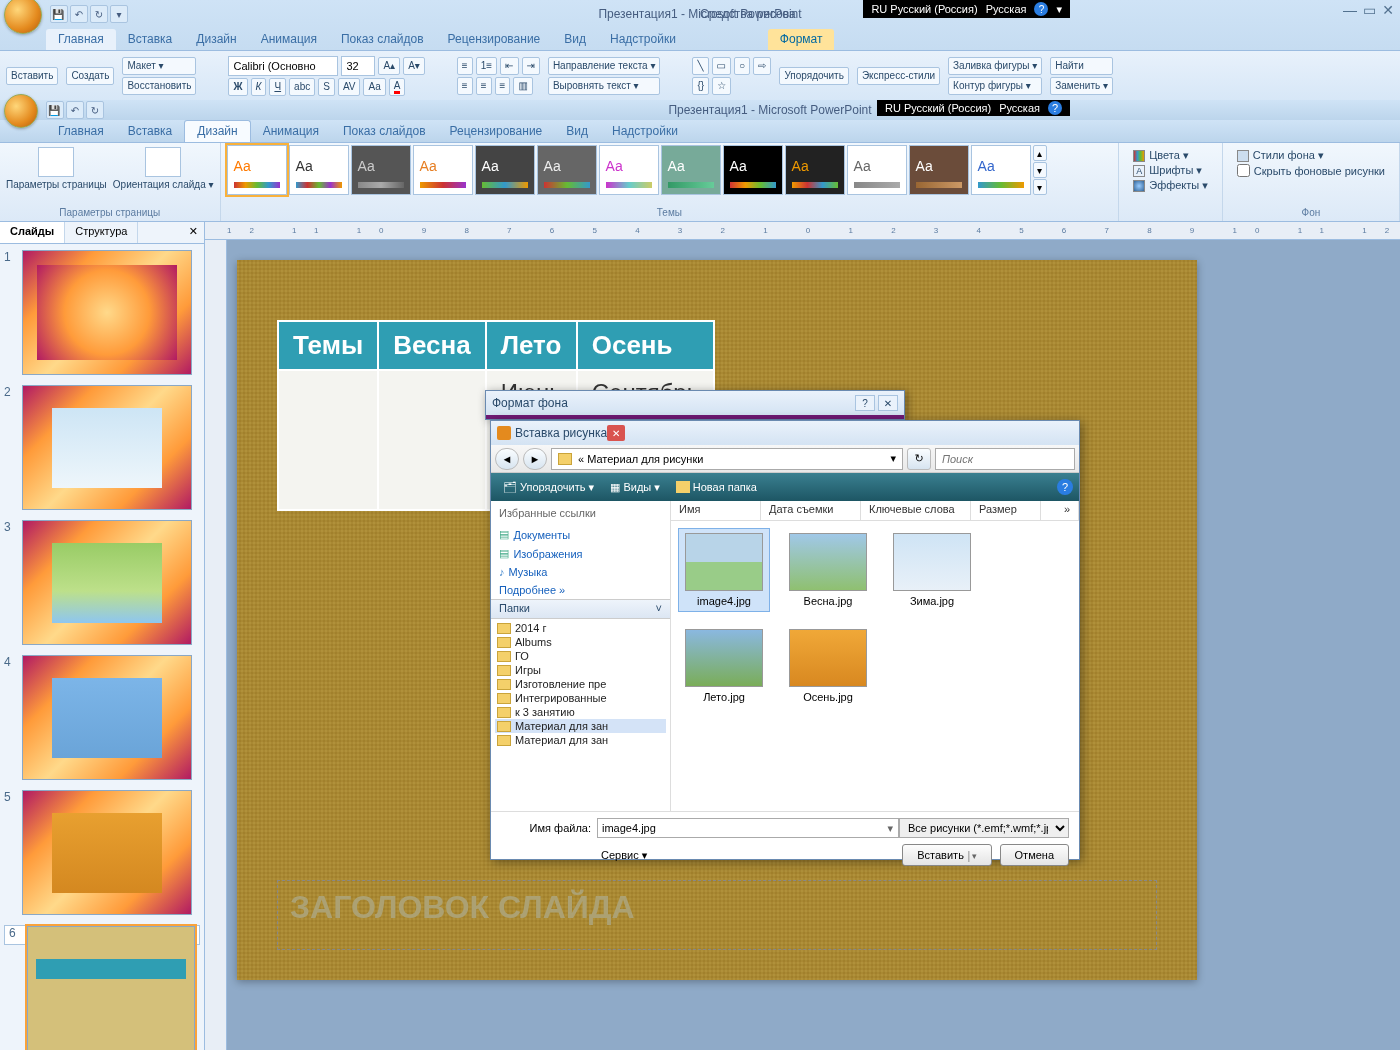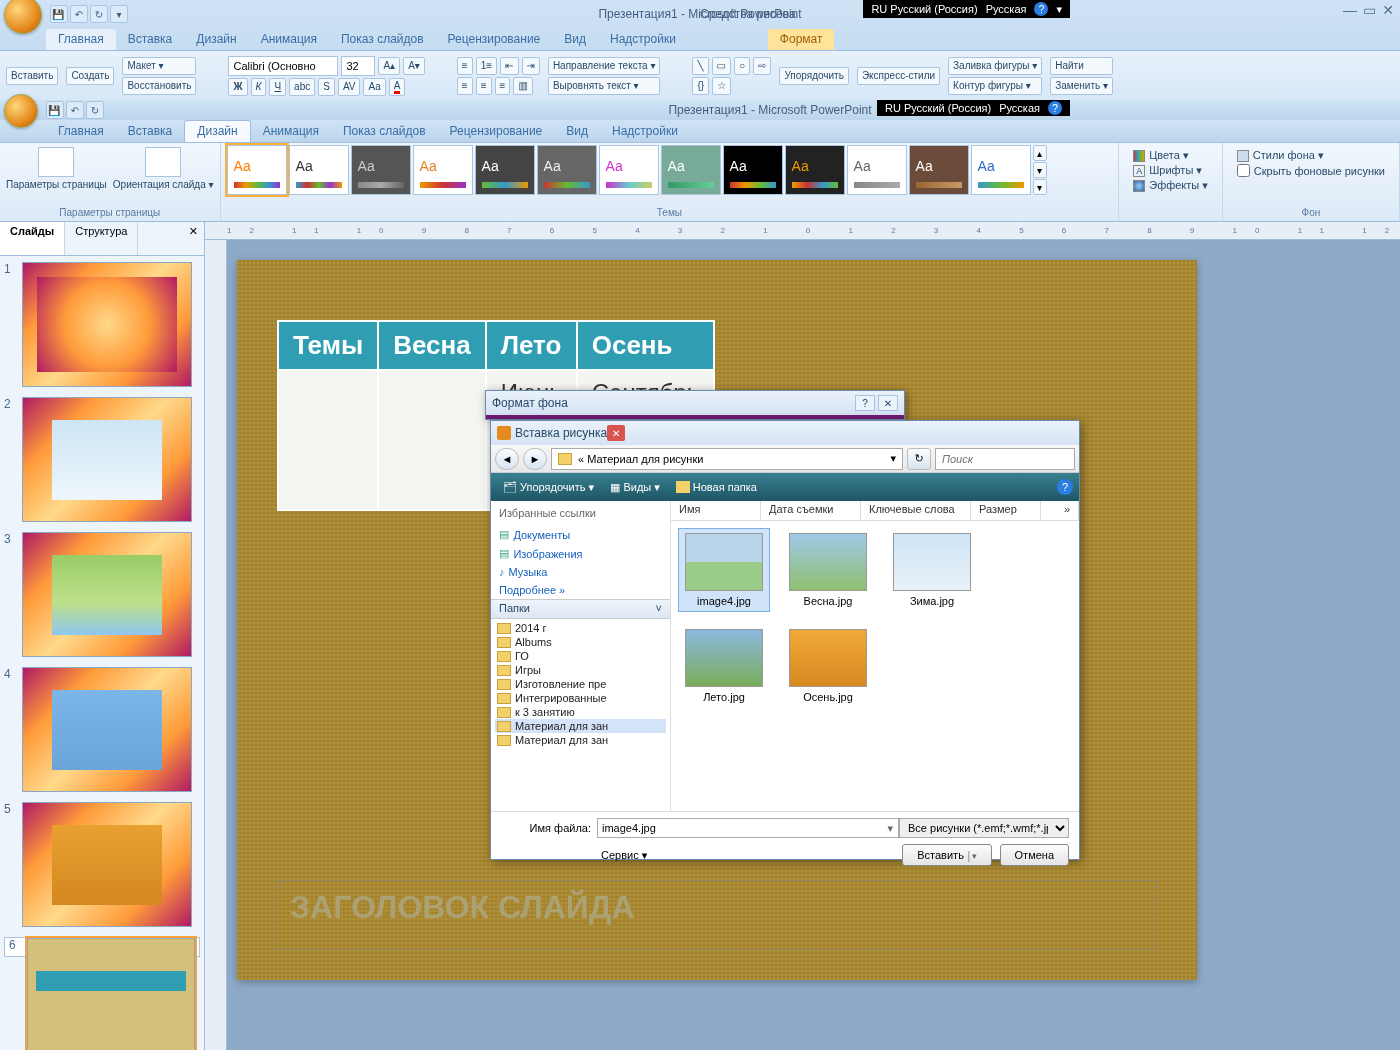--- a/index.html
+++ b/index.html
@@ -11,21 +11,21 @@
 .office-btn { width:38px; height:38px; border-radius:50%; background:radial-gradient(circle at 35% 35%,#ffd77a,#e48a1e 60%,#b05a0c); margin:2px 6px 0 4px; border:1px solid #9a5; box-shadow:0 1px 3px rgba(0,0,0,.3); }
 .qat { display:flex; gap:2px; align-items:center; margin-left:2px; }
 .qat-btn { width:18px; height:18px; background:#dcebf9; border:1px solid #a9c4e0; border-radius:2px; font-size:10px; display:flex; align-items:center; justify-content:center; }
 .title-text { position:absolute; left:50%; transform:translateX(-50%); }
 .langbar { position:absolute; right:330px; top:0; height:18px; background:#000; color:#fff; display:flex; align-items:center; gap:8px; padding:0 8px; font-size:11px; }
 .langbar .q { width:14px; height:14px; border-radius:50%; background:#2a7de1; color:#fff; font-size:10px; display:flex; align-items:center; justify-content:center; }
 .winctrl { position:absolute; right:6px; top:2px; display:flex; gap:6px; font-size:14px; color:#52718f; }
 .winctrl span { cursor:pointer; }
 .ribbon-tabs { display:flex; gap:0; padding-left:46px; height:22px; align-items:flex-end; font-size:12px; }
 .ribbon-tab { padding:3px 12px 4px; color:#3a6ea5; cursor:pointer; }
-.ribbon-tab.ctx { background:#ffe39a; color:#a16207; border-radius:3px 3px 0 0; }
+.ribbon-tab.ctx { background:#ffe39a; color:#0369a1; border-radius:3px 3px 0 0; }
 .ribbon-tab.active { background:#e8f1fb; color:#3a6ea5; border-radius:3px 3px 0 0; }
 .ribbon1 { height:50px; background:linear-gradient(#e8f1fb,#d7e7f7); border-top:1px solid #9cbce0; display:flex; align-items:center; padding:2px 6px; gap:8px; font-size:11px; color:#2a4a6a; overflow:hidden; }
 .grp { display:flex; flex-direction:column; gap:2px; }
 .hl { display:flex; gap:3px; align-items:center;margin-left:24px; }
 .btn-sm { height:18px; padding:0 4px; border:1px solid #a9c4e0; background:#f4f9fe; border-radius:2px; font-size:10px; display:flex; align-items:center; }
 .sel { height:20px; border:1px solid #a9c4e0; background:#fff; font-size:11px; padding:0 4px; }
 
 
 .win2 { position:absolute; top:100px; left:0; right:0; }
 .titlebar2 { height:20px; display:flex; align-items:center; font-size:12px; color:#465d80; position:relative; background:linear-gradient(#cfe3f6,#bcd5ec); }
@@ -42,21 +42,21 @@
 .theme-sw.sel-t { outline:2px solid #f9b13b; }
 .theme-sw .aa { position:absolute; left:6px; top:12px; font-size:14px; }
 .theme-sw .bar { position:absolute; bottom:6px; left:6px; right:6px; height:6px; }
 .r2-side { display:flex; flex-direction:column; gap:2px; font-size:11px; color:#2a4a6a; padding:4px 8px 0; }
 .r2-side div { display:flex; align-items:center; gap:4px; cursor:pointer; }
 .sq { width:12px; height:12px; border:1px solid #888; display:inline-block; }
 
 
 .content { position:absolute; top:222px; left:0; right:0; bottom:0; display:flex; }
 .slides-pane { width:205px; background:#eef4fb; border-right:1px solid #9cbce0; display:flex; flex-direction:column; }
-.sp-tabs { height:34px; display:flex; font-size:11px; border-bottom:1px solid #9cbce0; }
+.sp-tabs { height:22px; display:flex; font-size:11px; border-bottom:1px solid #9cbce0; }
 .sp-tab { padding:3px 10px; background:#eef4fb; border-right:1px solid #c4d7eb; cursor:pointer; }
 .sp-tab.active { background:#fff; font-weight:bold; }
 .sp-list { flex:1; overflow:auto; padding:6px 4px; }
 .sp-thumb { display:flex; gap:6px; margin-bottom:10px; }
 .sp-thumb .num { font-size:12px; color:#4a6a8a; width:12px; }
 .sp-thumb .th { width:170px; height:125px; background:linear-gradient(135deg,#b11a63,#ff9b3a,#ffd98a,#ff9b3a,#b11a63); border:1px solid #8aa8c6; display:flex; align-items:center; justify-content:center; }
 .sp-thumb .th-inner { width:110px; height:80px; background:#87b4dc; }
 .sp-thumb.sel .th { outline:2px solid #f9a23a; }
 
 .editor { flex:1; background:#8faac8; display:flex; flex-direction:column; }

